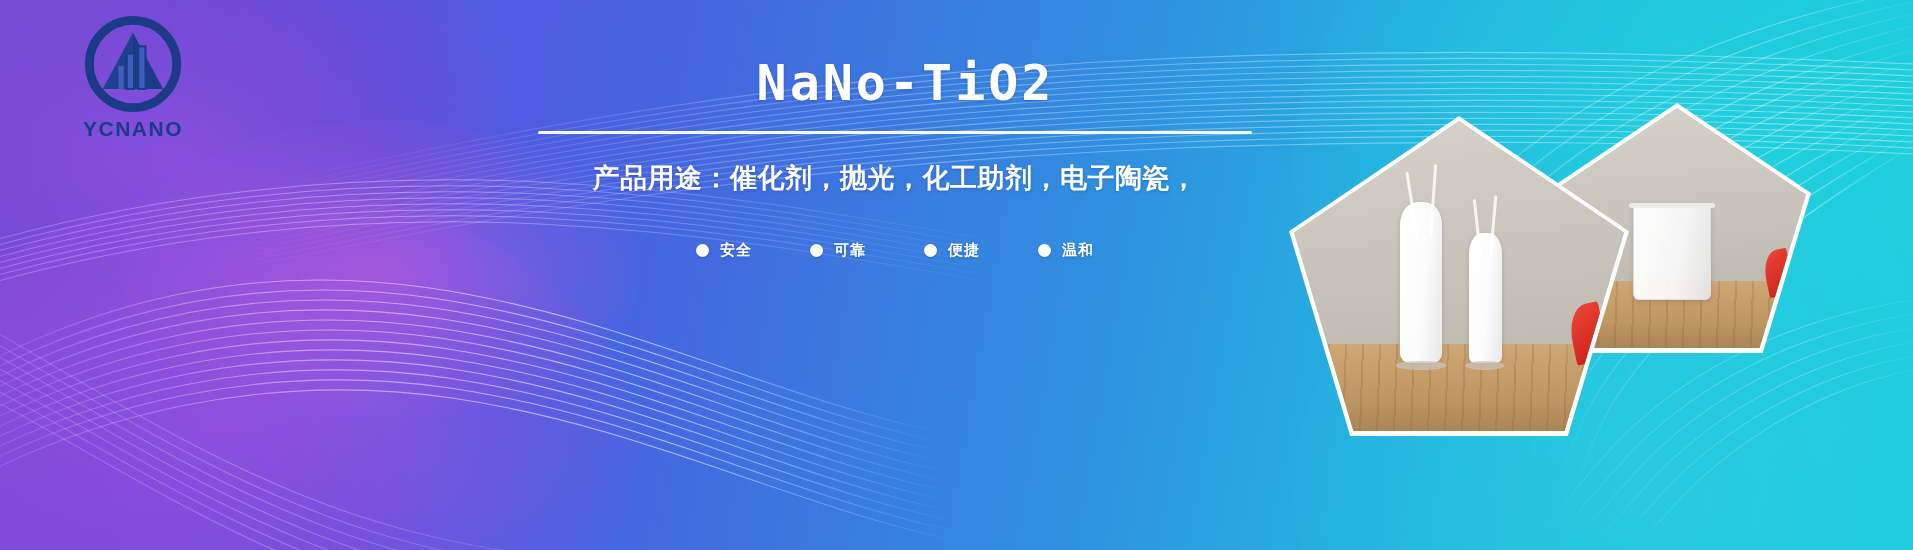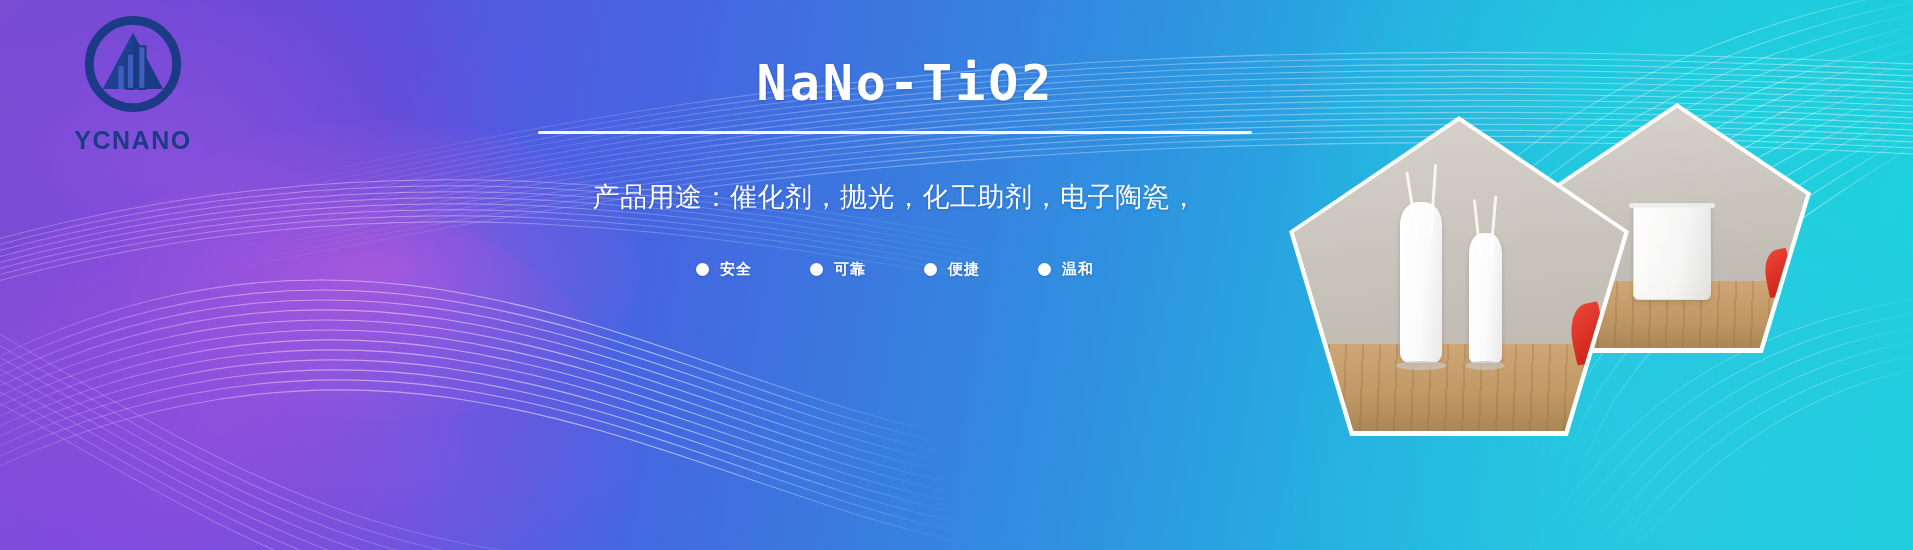--- a/index.html
+++ b/index.html
@@ -62,22 +62,22 @@
   .waves svg { position:absolute; inset:0; width:100%; height:100%; display:block; }
 
   
   .logo-block {
     position:absolute; left:38px; top:12px;
     width:190px; height:150px;
     display:flex; flex-direction:column; align-items:center;
   }
   .logo-mark { width:104px; height:104px; display:block; }
   .logo-word {
-    margin-top:12px;
-    font-size:25px; font-weight:700; letter-spacing:1.5px;
+    margin-top:2px;
+    font-size:21px; font-weight:700; letter-spacing:1.5px;
     color:#1b3b86;
     font-family:"Liberation Sans","DejaVu Sans",sans-serif;
     line-height:1;
   }
 
   
   .content {
     position:absolute; left:480px; top:58px;
     width:830px;
     display:flex; flex-direction:column; align-items:center;
@@ -94,24 +94,24 @@
     margin-left:21px;
   }
   .rule {
     margin-top:23px;
     width:714px; height:3px;
     background:#ffffff;
     opacity:.95;
     border-radius:2px;
   }
   .usage {
-    margin-top:44px;
+    margin-top:25px;
     color:#ffffff;
     font-size:27px;
-    font-weight:400;
+    font-weight:700;
     line-height:1.48;
     text-align:right;
     letter-spacing:.5px;
     text-shadow:0 1px 3px rgba(20,40,110,.3);
   }
   .usage-line { display:block; white-space:nowrap; }
 
   .features {
     margin-top:42px;
     display:flex; align-items:center; justify-content:center;

